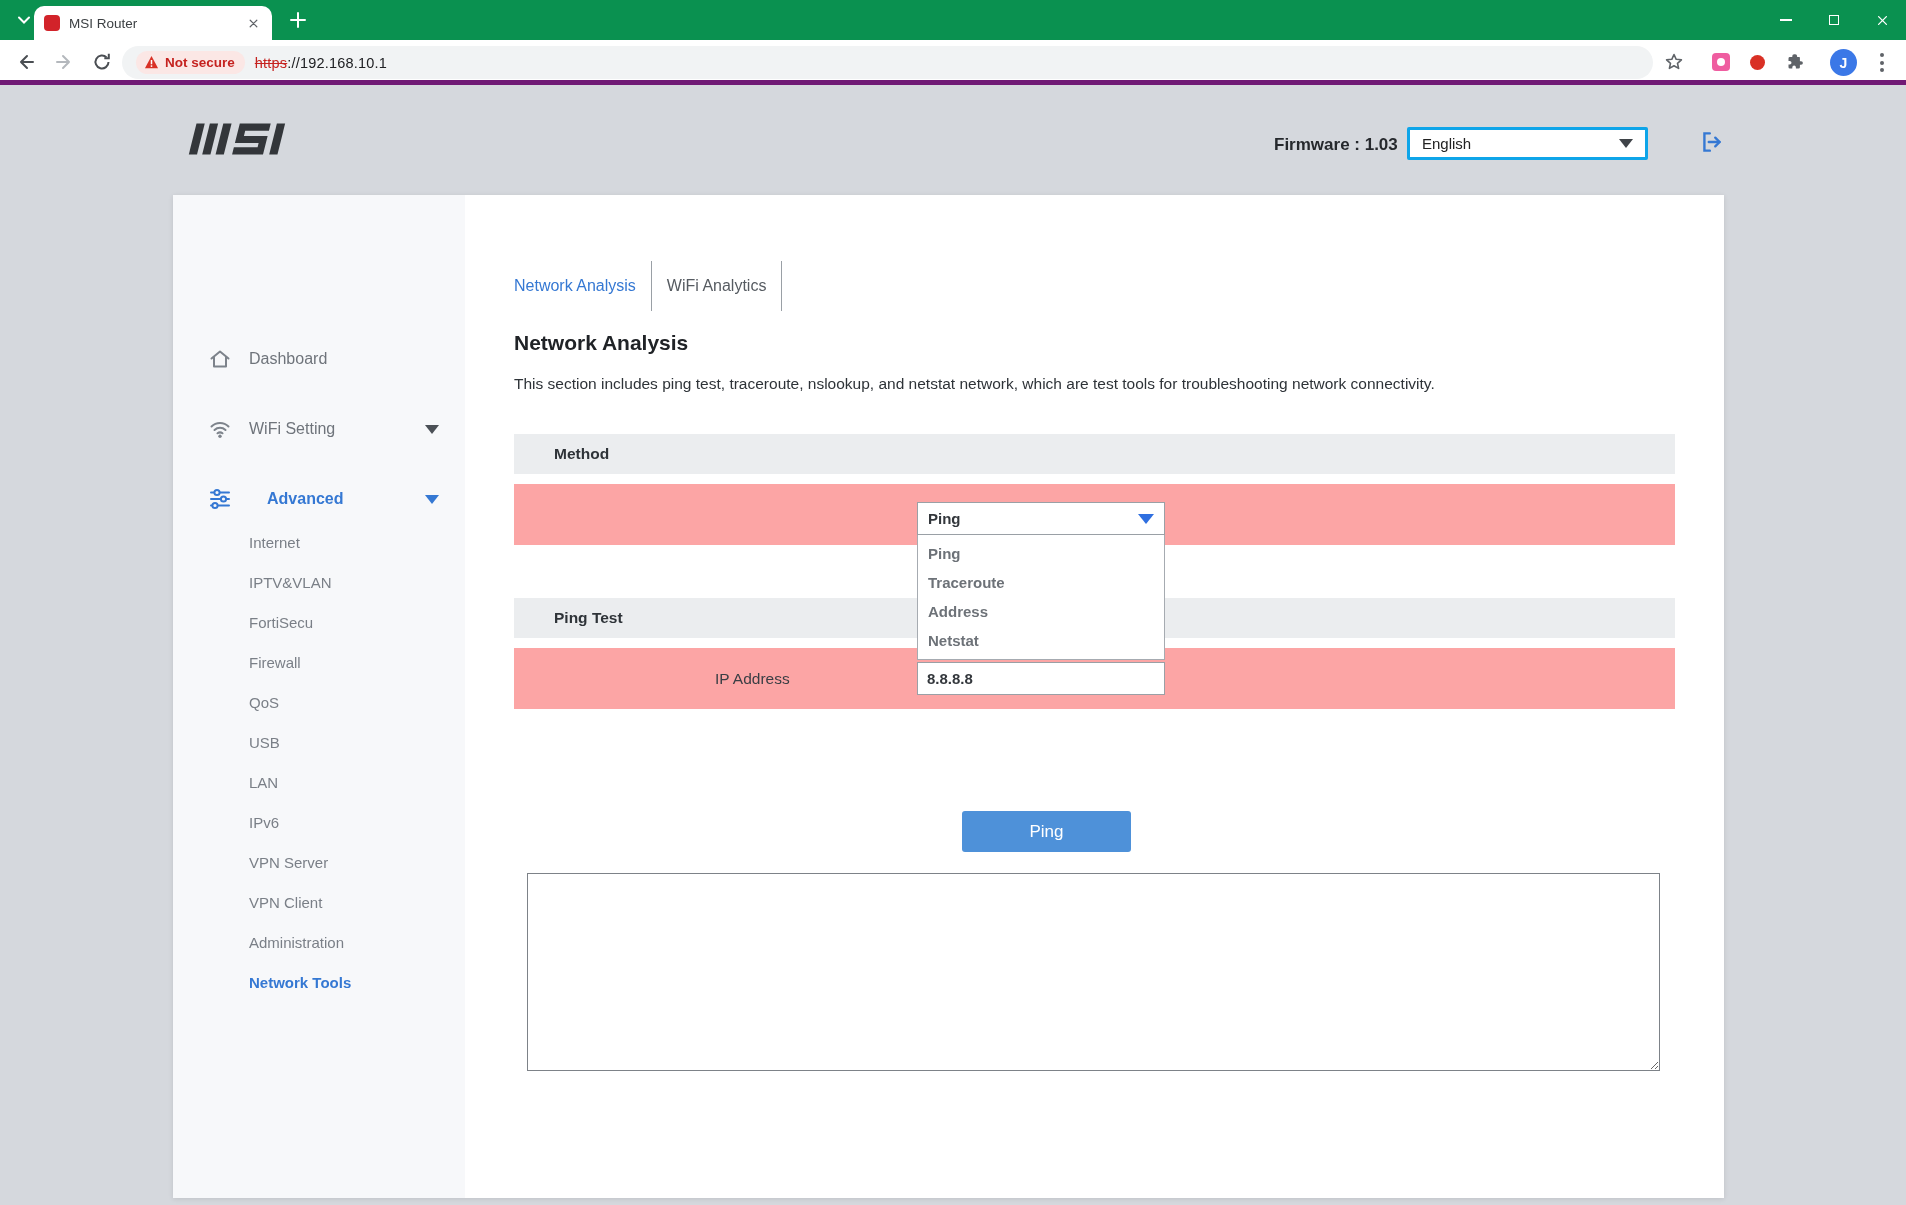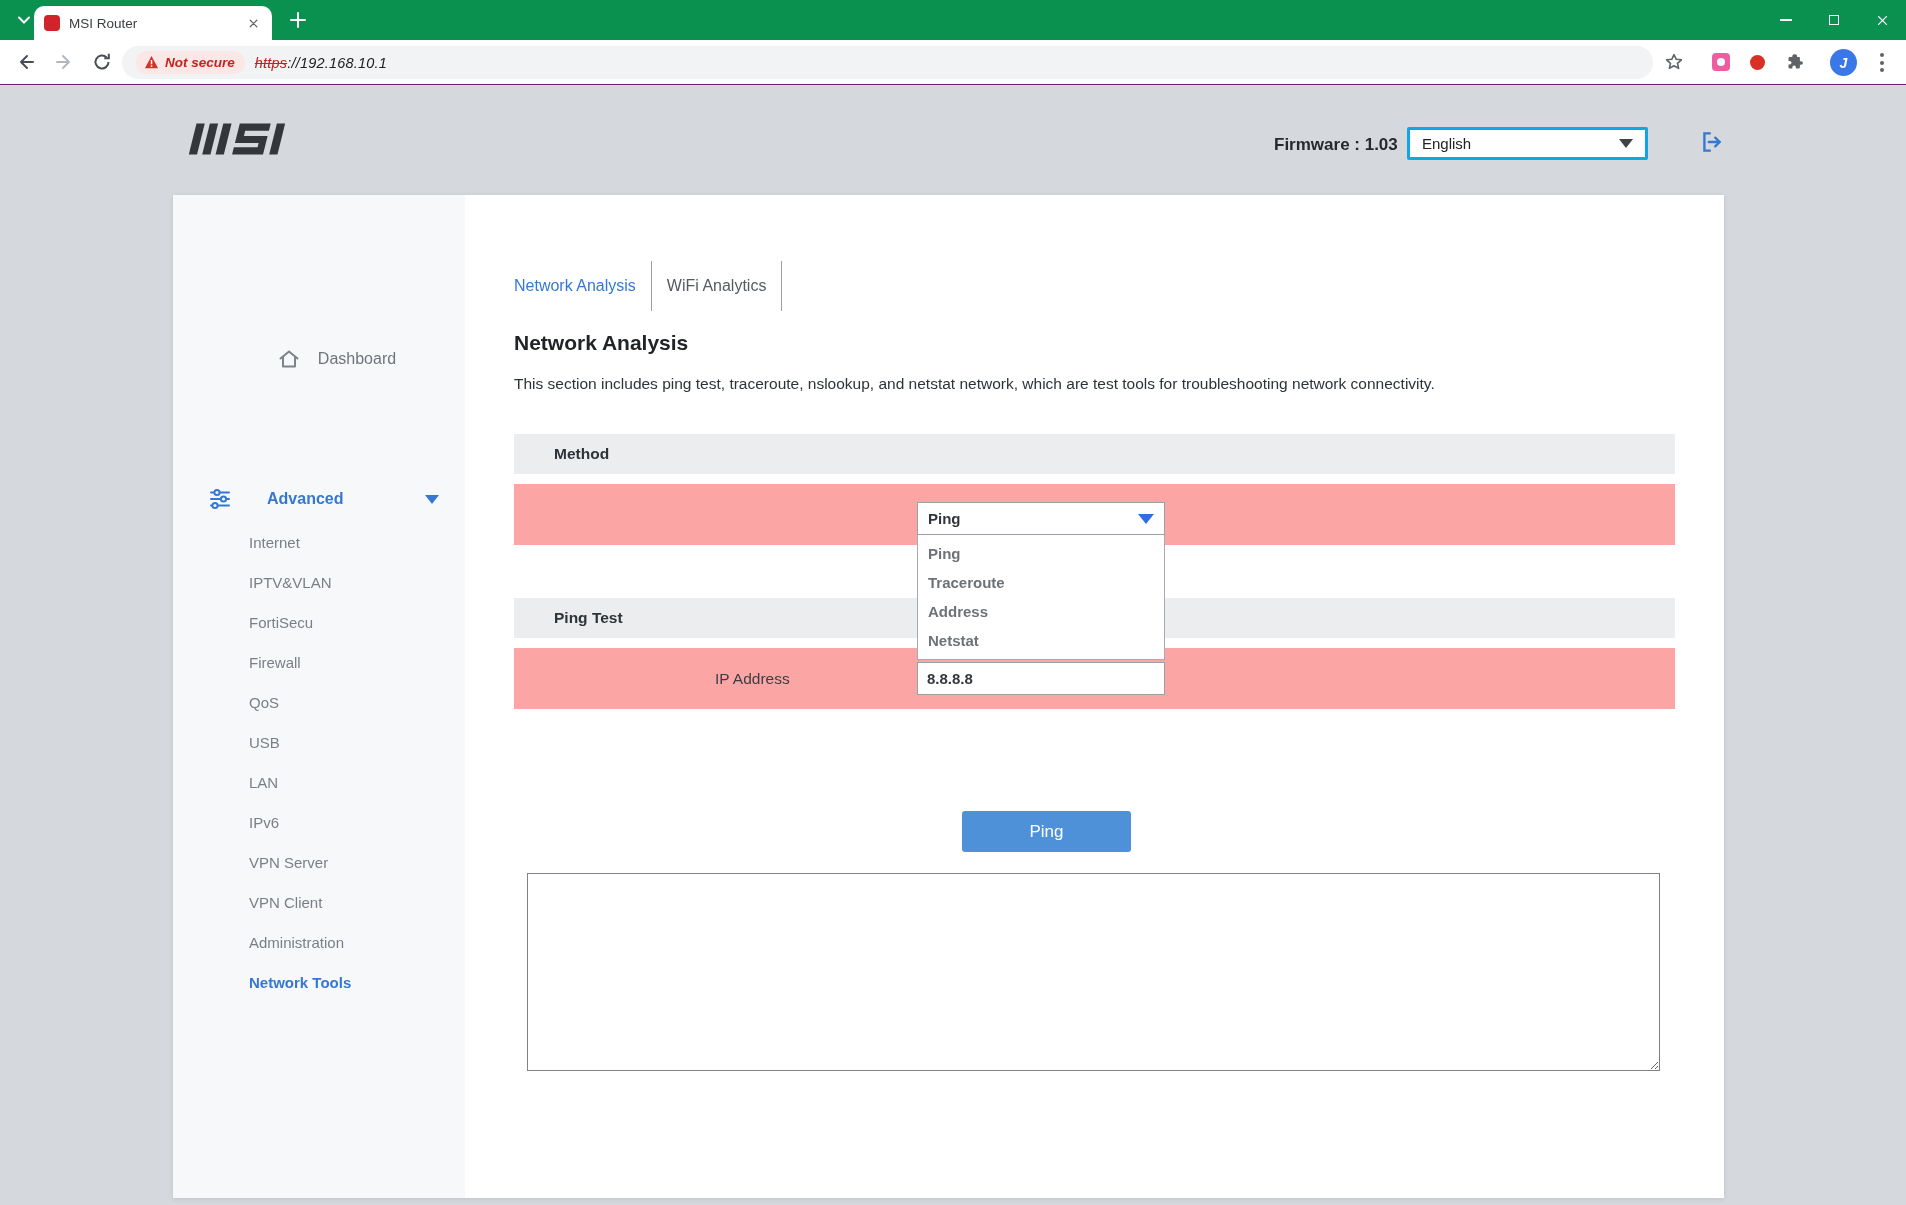--- a/index.html
+++ b/index.html
@@ -13,21 +13,21 @@
   .btab { position:absolute; left:34px; top:6px; width:238px; height:34px; background:#fff; border-radius:10px 10px 0 0; display:flex; align-items:center; padding:0 10px; }
   .favicon { width:16px; height:16px; border-radius:4px; background:#d2232a; flex:0 0 auto; }
   .tab-title { flex:1; margin-left:9px; font-size:13.5px; color:#3c4043; white-space:nowrap; overflow:hidden; }
   .tab-close { width:18px; height:18px; display:flex; align-items:center; justify-content:center; border-radius:50%; }
   .newtab { position:absolute; left:288px; top:10px; width:20px; height:20px; }
   .win-controls { position:absolute; right:0; top:0; height:40px; display:flex; }
   .win-btn { width:48px; height:40px; display:flex; align-items:center; justify-content:center; }
   .glyph-min { width:12px; height:2px; background:#fff; }
   .glyph-max { width:10px; height:10px; border:1.5px solid #fff; }
 
-  .toolbar { position:absolute; left:0; top:40px; width:100%; height:45px; background:#fff; border-bottom:1px solid #701a75; z-index:59;font-style:italic; }
+  .toolbar { position:absolute; left:0; top:40px; width:100%; height:45px; background:#fff; border-bottom:5px solid #701a75; z-index:59; }
   .nav-btn { position:absolute; top:12px; width:20px; height:20px; }
   #btn-back { left:16px; } #btn-forward { left:54px; } #btn-reload { left:92px; }
   .omnibox { position:absolute; left:122px; top:6px; width:1531px; height:33px; background:#f1f3f4; border-radius:17px; display:flex; align-items:center; padding:0 14px; }
   .chip { display:flex; align-items:center; gap:6px; background:#fbe7e5; border-radius:12px; padding:4px 10px 4px 8px; margin-right:10px; }
   .chip-label { font-size:13.5px; color:#c5221f; font-weight:700; }
   .url { font-size:14.5px; color:#202124; letter-spacing:.2px; }
   .url .scheme { color:#c5221f; text-decoration:line-through; }
   #btn-star { position:absolute; left:1664px; top:12px; width:20px; height:20px; }
   .ext-pink { position:absolute; left:1712px; top:13px; width:18px; height:18px; border-radius:4px; background:#ef5da0; }
   .ext-pink::after { content:""; position:absolute; left:5px; top:5px; width:8px; height:8px; border-radius:50%; background:#fff; }
@@ -44,21 +44,21 @@
   .lang-caret { width:0; height:0; border-left:7px solid transparent; border-right:7px solid transparent; border-top:9px solid #3f4348; }
   .logout { position:absolute; left:1699px; top:129px; width:26px; height:26px; cursor:pointer; }
 
   
   .card { position:absolute; left:173px; top:195px; width:1551px; height:1003px; background:#fff; box-shadow:0 1px 5px rgba(0,0,0,.10); }
 
   .sidebar { position:absolute; left:0; top:0; width:292px; height:100%; background:#f7f8fa; }
   .wizard-box { position:absolute; left:15px; top:63px; width:261px; height:61px; border:1px solid #85898f; border-radius:8px; display:flex; align-items:center; padding-left:20px; gap:19px; cursor:pointer; }
   .wizard-box .lbl { font-size:15.5px; color:#63676d; }
   .side-item { position:absolute; left:0; width:100%; height:56px; display:flex; align-items:center; padding-left:36px; gap:18px; font-size:16px; color:#6f747b; cursor:pointer; }
-  #item-dashboard { top:136px;justify-content:center; } #item-wifi { top:206px; } #item-advanced { top:276px;gap:36px; }
+  #item-dashboard { top:136px; } #item-wifi { top:206px; } #item-advanced { top:276px;gap:36px; }
   #item-advanced .lbl { color:var(--accent,#3578d3); font-weight:600; }
   .tri { position:absolute; right:26px; width:0; height:0; border-left:7px solid transparent; border-right:7px solid transparent; border-top:9px solid #4b5056; }
   .tri.blue { border-top-color:var(--accent,#3578d3); }
   .sub-list { position:absolute; left:0; top:328px; width:100%; }
   .sub-item { height:40px; line-height:40px; padding-left:76px; font-size:15px; color:#7a7f87; cursor:pointer; }
   .sub-item.active { color:var(--accent,#3578d3); font-weight:700; }
 
   
   .content { position:absolute; left:292px; top:0; width:1259px; height:100%; }
   .tabs { position:absolute; left:49px; top:66px; height:50px; display:flex; }
@@ -200,20 +200,32 @@
     <div class="side-item" id="item-dashboard">
       <svg width="22" height="22" viewBox="0 0 22 22">
           <g stroke="#7d838b" stroke-width="2" fill="none" stroke-linejoin="round" stroke-linecap="round">
             <path d="M2.5 10.5 L11 3.5 L19.5 10.5"></path>
             <path d="M5 9.5 V18.5 H17 V9.5"></path>
           </g>
         </svg>
       <span class="lbl">Dashboard</span>
     </div>
 
+    <div class="side-item" id="item-wifi">
+      <svg width="22" height="22" viewBox="0 0 22 22">
+          <g stroke="#7d838b" stroke-width="2" fill="none" stroke-linecap="round">
+            <path d="M2.5 8.5 a12 12 0 0 1 17 0"></path>
+            <path d="M5.5 12 a8 8 0 0 1 11 0"></path>
+            <path d="M8.5 15.3 a4.2 4.2 0 0 1 5 0"></path>
+          </g>
+          <circle cx="11" cy="18.2" r="1.7" fill="#7d838b"></circle>
+        </svg>
+      <span class="lbl">WiFi Setting</span>
+      <span class="tri"></span>
+    </div>
 
     <div class="side-item" id="item-advanced">
       <svg width="22" height="22" viewBox="0 0 22 22">
           <g stroke="#3578d3" stroke-width="2" stroke-linecap="round">
             <line x1="2" y1="4.5" x2="20" y2="4.5"></line>
             <line x1="2" y1="11" x2="20" y2="11"></line>
             <line x1="2" y1="17.5" x2="20" y2="17.5"></line>
           </g>
           <g fill="#f7f8fa" stroke="#3578d3" stroke-width="2">
             <circle cx="8" cy="4.5" r="2.6"></circle>

